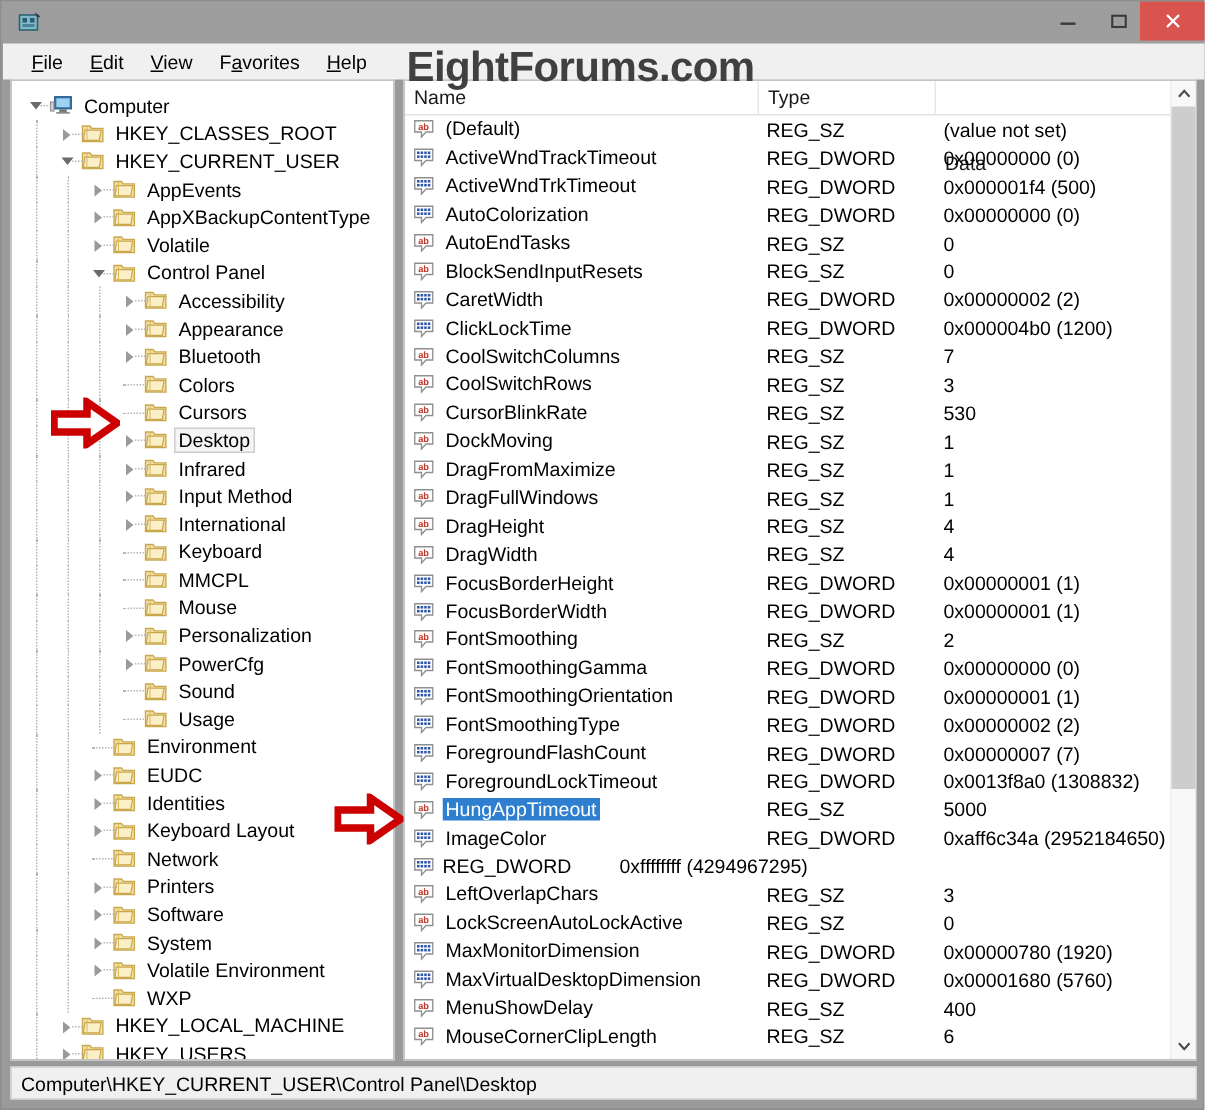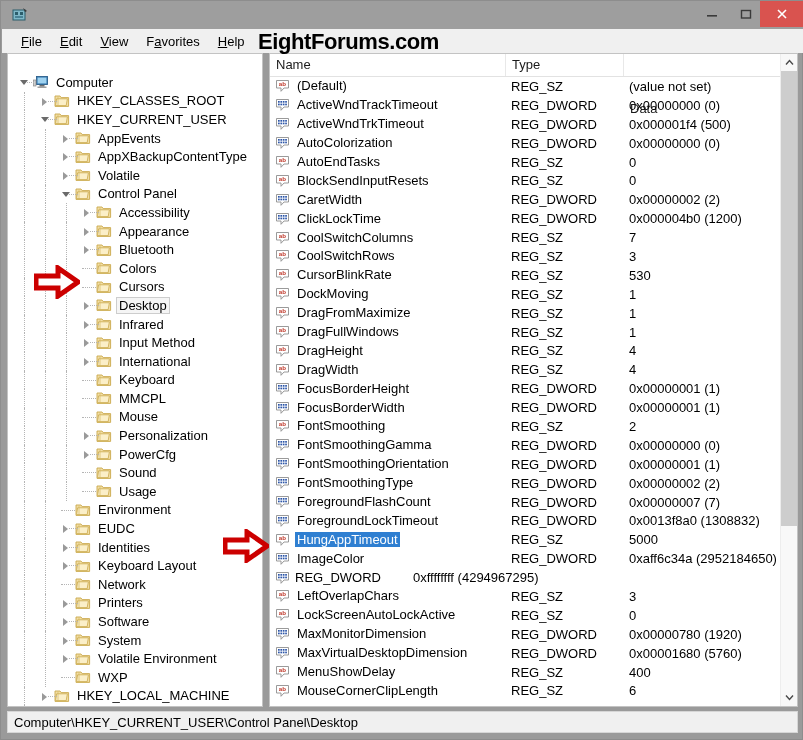--- a/index.html
+++ b/index.html
@@ -45,33 +45,33 @@
     display: flex; align-items: center; padding-left: 10px;
   }
   .menu-item {
     font-size: 13px; color: #000; padding: 2px 9px; cursor: default;
     white-space: nowrap;
   }
   .menu-item u { text-decoration: underline; }
 
   
   #watermark {
-    position: absolute; left: 257px; top: 28px;
-    font-size: 22px; font-weight: bold; color: #000000;
+    position: absolute; left: 270px; top: 28px;
+    font-size: 28px; font-weight: bold; color: #404040;
     letter-spacing: -0.4px; z-index: 30; pointer-events: none;
     font-family: "Liberation Sans", sans-serif;
   }
 
   
   #tree-panel {
     position: absolute; left: 6px; top: 52px; width: 256px; height: 654px;
     background: #ffffff; border: 1px solid #c3c3c3; overflow: hidden;
   }
   #tree-scroll {
-    position: absolute; left: 0; top: 16px; width: 254px; height: 652px;
+    position: absolute; left: 0; top: 4px; width: 254px; height: 652px;
     overflow: hidden;
   }
   #tree-inner { padding-top: 3px; }
 
   .tnode {
     position: relative; height: 18.6px; display: flex; align-items: center;
     font-size: 13px; color: #000; white-space: nowrap;
   }
   .tnode .tw { width: 17px; height: 18.6px; position: relative; flex: 0 0 auto; }
   .arrow {

